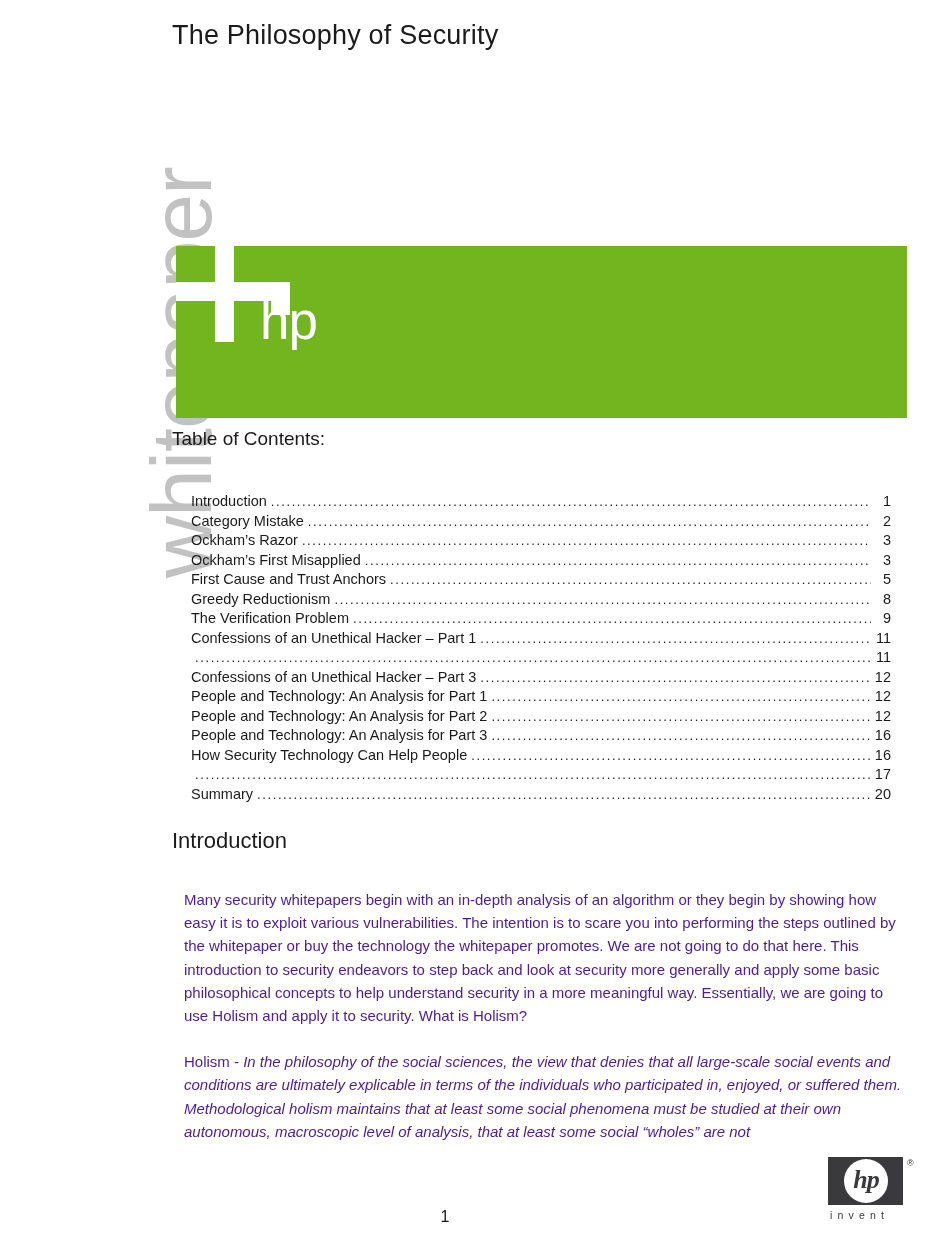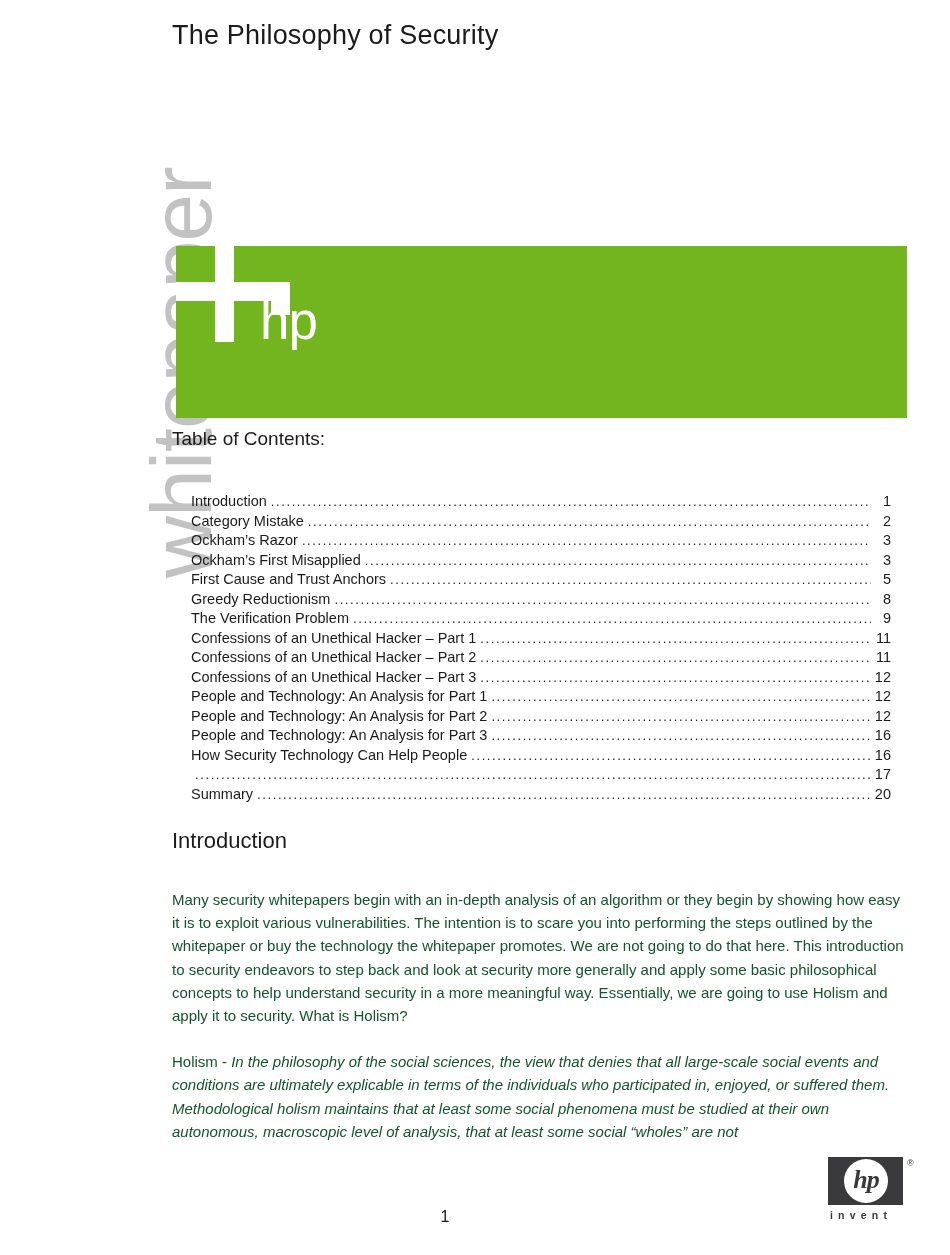--- a/index.html
+++ b/index.html
@@ -144,22 +144,22 @@
   }
   .body-block {
     position: absolute;
     left: 172px;
     top: 888px;
     width: 732px;
   }
   .body-para {
     font-size: 15px;
     line-height: 23.2px;
-    color: #14532d;
-    margin: 0 0 23px 0;
+    color: #4c1d95;
+    margin: 0 0 23px 12px;
     text-align: left;
   }
   .body-para.italic-def { font-style: italic; }
   .def-term {
     font-style: normal;
   }
 
   
   .page-number {
     position: absolute;
@@ -220,21 +220,21 @@
     font-size: 9px;
     color: #3a3a3c;
   }
   .hp-invent-word {
     position: absolute;
     left: 2px;
     top: 52px;
     font-size: 10.5px;
     letter-spacing: 5.2px;
     color: #3a3a3c;
-    font-weight: 700;
+    font-weight: 400;
   }
 </style>
 </head>
 <body>
 
 <div class="whitepaper-rail">
   <div class="whitepaper-word">whitepaper</div>
 </div>
 
 <div class="doc-title">The Philosophy of Security</div>
@@ -283,21 +283,20 @@
       <span class="toc-label">The Verification Problem</span>
       <span class="toc-leader">............................................................................................................................................................</span>
       <span class="toc-page">9</span>
     </div>
     <div class="toc-row">
       <span class="toc-label">Confessions of an Unethical Hacker – Part 1</span>
       <span class="toc-leader">............................................................................................................................................................</span>
       <span class="toc-page">11</span>
     </div>
     <div class="toc-row">
-      <span class="toc-label">Confessions of an Unethical Hacker – Part 2</span>
       <span class="toc-leader">............................................................................................................................................................</span>
       <span class="toc-page">11</span>
     </div>
     <div class="toc-row">
       <span class="toc-label">Confessions of an Unethical Hacker – Part 3</span>
       <span class="toc-leader">............................................................................................................................................................</span>
       <span class="toc-page">12</span>
     </div>
     <div class="toc-row">
       <span class="toc-label">People and Technology: An Analysis for Part 1</span>

